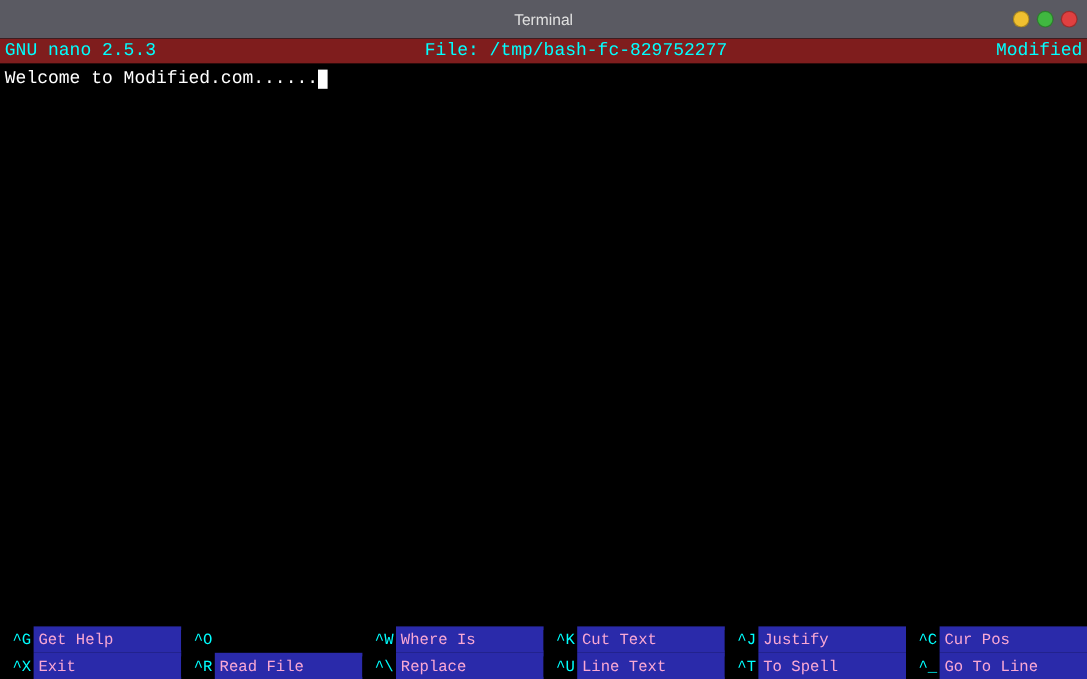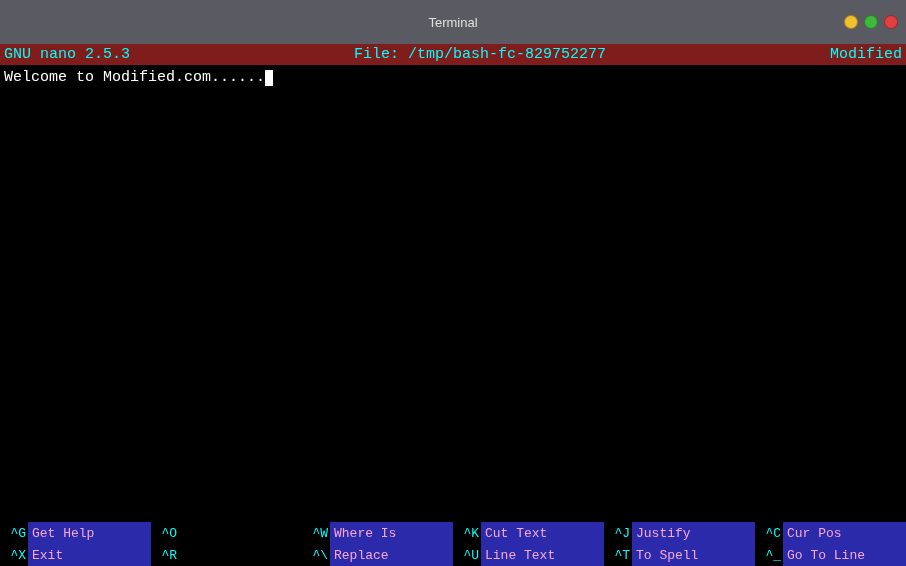--- a/index.html
+++ b/index.html
@@ -10,21 +10,21 @@
       background: #4a4a52;
       font-family: 'Courier New', Courier, monospace;
       display: flex;
       flex-direction: column;
       overflow: hidden;
     }
 
     
     #title-bar {
       background: #5a5a62;
-      height: 44px;
+      height: 32px;
       display: flex;
       align-items: center;
       justify-content: space-between;
       padding: 0 8px;
       flex-shrink: 0;
     }
 
     #title-bar-title {
       color: #e0e0e0;
       font-family: sans-serif;
@@ -216,20 +216,21 @@
           <span class="shortcut-label">Cur Pos</span>
         </div>
       </div>
     <div class="shortcut-row" id="shortcut-row-2">
         <div class="shortcut-item">
           <span class="shortcut-key key-cyan">^X</span>
           <span class="shortcut-label">Exit</span>
         </div>
         <div class="shortcut-item">
           <span class="shortcut-key key-cyan">^R</span>
+          <span class="shortcut-label">Read File</span>
         </div>
         <div class="shortcut-item">
           <span class="shortcut-key key-cyan">^\</span>
           <span class="shortcut-label">Replace</span>
         </div>
         <div class="shortcut-item">
           <span class="shortcut-key key-cyan">^U</span>
           <span class="shortcut-label">Line Text</span>
         </div>
         <div class="shortcut-item">

